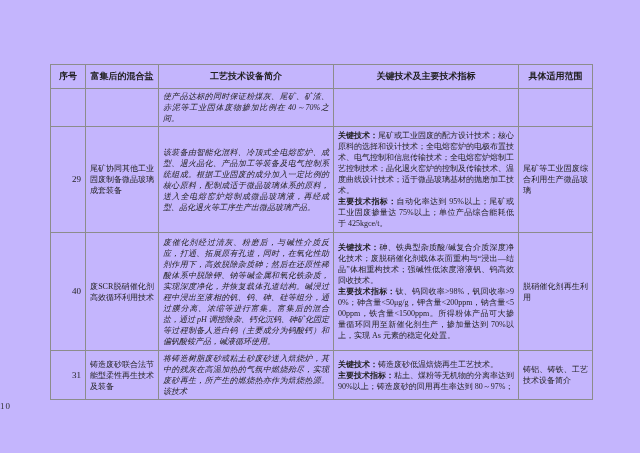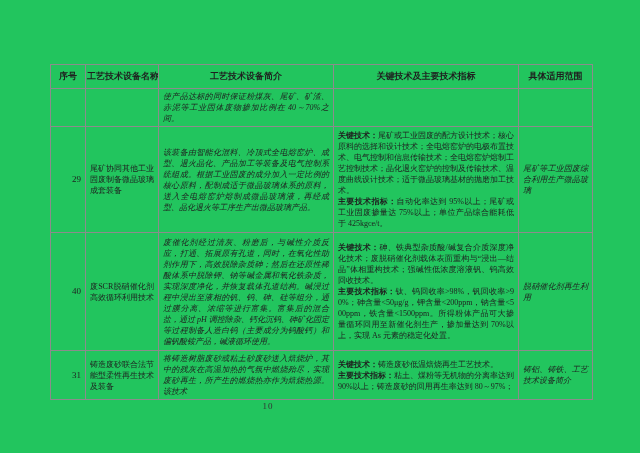--- a/index.html
+++ b/index.html
@@ -1,20 +1,20 @@
 <!DOCTYPE html>
 <html><head>
 <meta charset="utf-8">
 <style>
   html, body { margin: 0; padding: 0; background: #ffffff; }
   .page {
     position: relative;
     width: 640px;
     height: 453px;
-    background: #22c55e;
+    background: #c4b5fd;
     font-family: "Liberation Serif", "DejaVu Serif", serif;
     color: #1f1f1f;
     overflow: hidden;
   }
   table.doc-table {
     position: absolute;
     left: 50px;
     top: 64px;
     width: 542px;
     border-collapse: collapse;
@@ -43,28 +43,27 @@
   }
   tr.r-head  { height: 24px; }
   tr.r-carry { height: 25px; }
   tr.r-29    { height: 106px; }
   tr.r-30    { height: 118px; }
   tr.r-31    { height: 35px; }
   td.seq   { text-align: right; font-size: 9px; }
   td.name  { text-align: justify; }
   td.intro { text-align: justify; font-style: italic; }
   td.tech  { text-align: justify; margin-top: 6px; }
-  td.scope { text-align: justify; font-style: italic; }
+  td.scope { text-align: justify; }
   .b { font-weight: bold; }
   .pageno {
     position: absolute;
     top: 401px;
     left: 0;
     width: 536px;
-    text-align: center;
     font-size: 9px;
     color: #333333;
     letter-spacing: 1px;
   }
 </style>
 </head>
 <body>
 
 <div class="page">
 
@@ -72,21 +71,21 @@
     <colgroup>
       <col class="c0">
         <col class="c1">
         <col class="c2">
         <col class="c3">
         <col class="c4">
     </colgroup>
     <thead>
       <tr class="r-head">
         <th>序号</th>
-        <th>工艺技术设备名称</th>
+        <th>富集后的混合盐</th>
         <th>工艺技术设备简介</th>
         <th>关键技术及主要技术指标</th>
         <th>具体适用范围</th>
       </tr>
     </thead>
     <tbody>
       <tr class="r-carry">
         <td class="seq"></td>
         <td class="name"></td>
         <td class="intro">使产品达标的同时保证粉煤灰、尾矿、矿渣、赤泥等工业固体废物掺加比例在 40～70%之间。</td>

